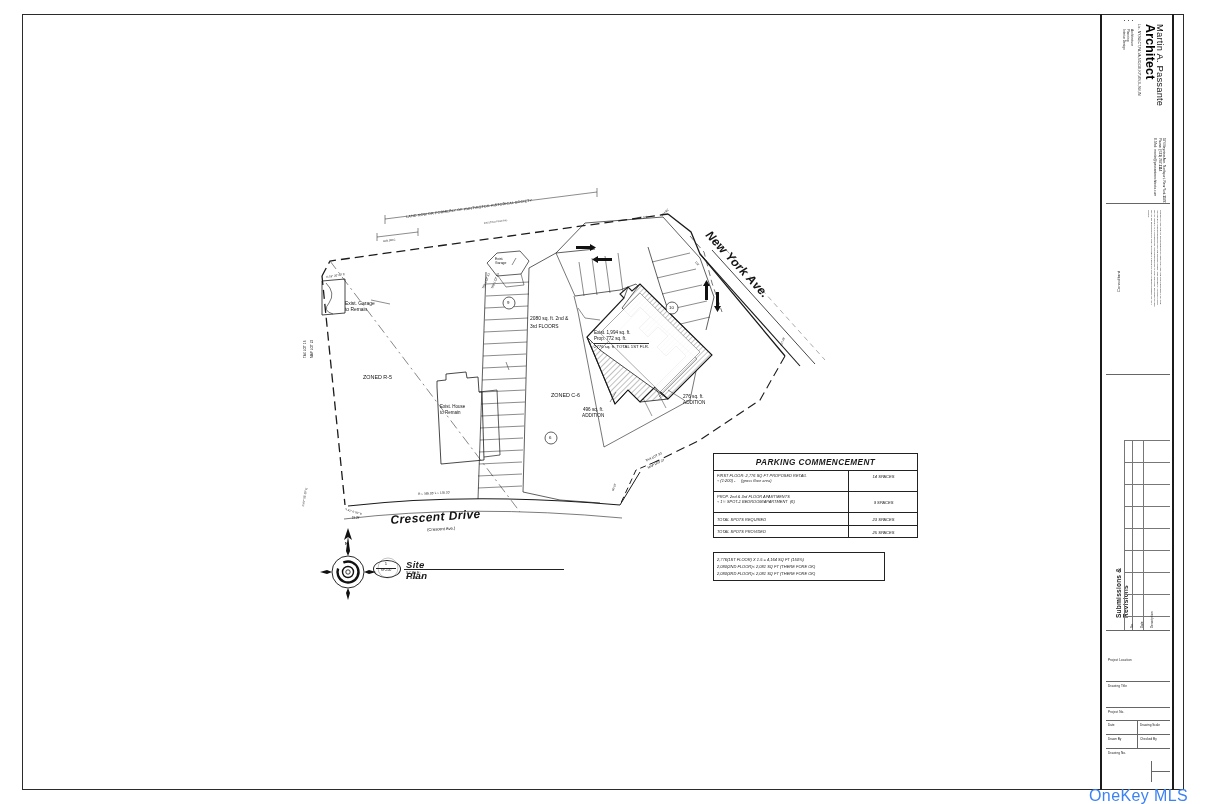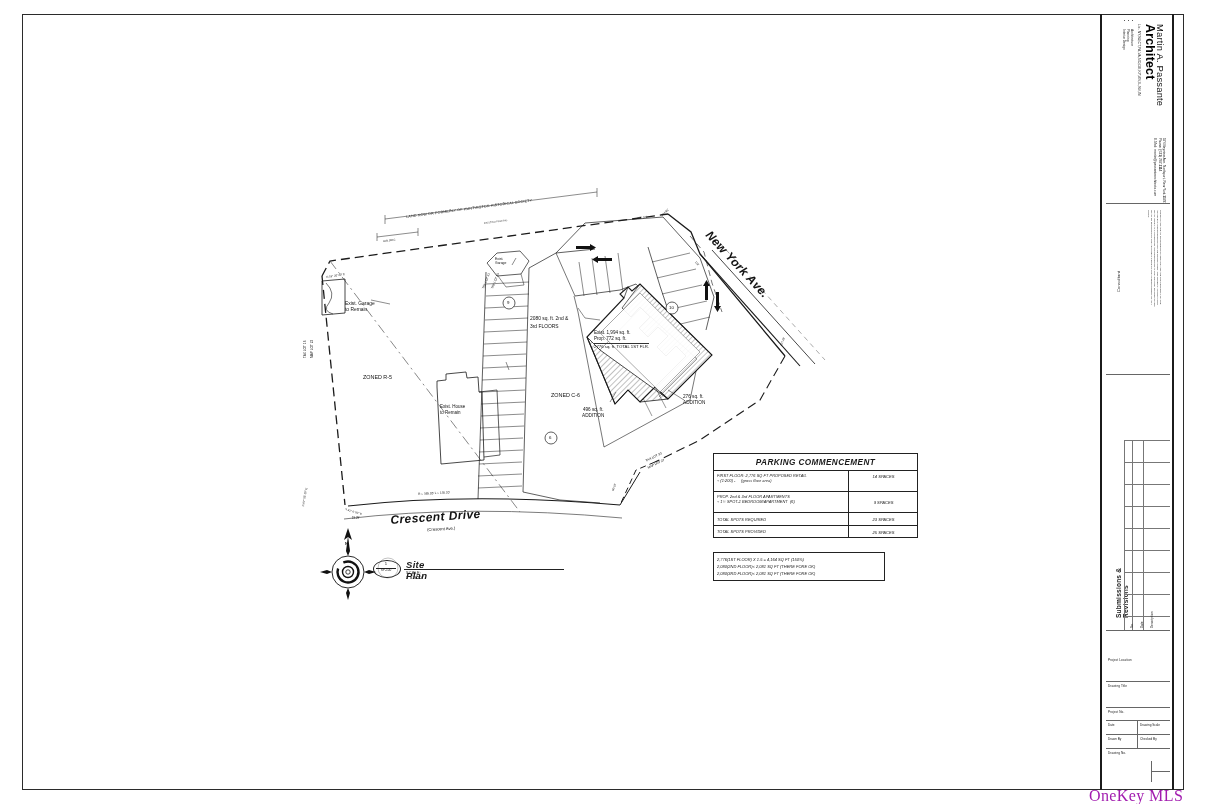--- a/index.html
+++ b/index.html
@@ -98,21 +98,21 @@
            border:1px solid #222;border-radius:50%;}
   .sp-num{position:absolute;left:0;top:3px;width:26px;text-align:center;font-size:4.2px;}
   .sp-div{position:absolute;left:3px;top:9.5px;width:20px;height:1px;background:#222;}
   .sp-sp{position:absolute;left:0;top:10px;width:26px;text-align:center;font-size:3.2px;}
   .sp-title{position:absolute;left:33px;top:1px;font-size:9.5px;font-weight:bold;
             font-style:italic;letter-spacing:.3px;}
   .sp-scale{position:absolute;left:33px;top:12px;font-size:3.9px;letter-spacing:.2px;}
   .sp-underline{position:absolute;left:31px;top:11px;width:160px;height:1px;background:#222;}
 
   .watermark{position:absolute;left:1089px;top:787px;font-size:16px;
-             color:#a21caf;letter-spacing:.4px;font-family:Liberation Serif, serif;}
+             color:#3b82f6;letter-spacing:.4px;font-family:Liberation Sans, sans-serif;}
 </style>
 </head>
 <body>
 
 <div class="sheet">
 
   <div class="border-outer"></div>
 
   <svg class="map" viewBox="0 0 1206 804">
     <g fill="none" stroke="#1b1b1b" stroke-width="0.8">

